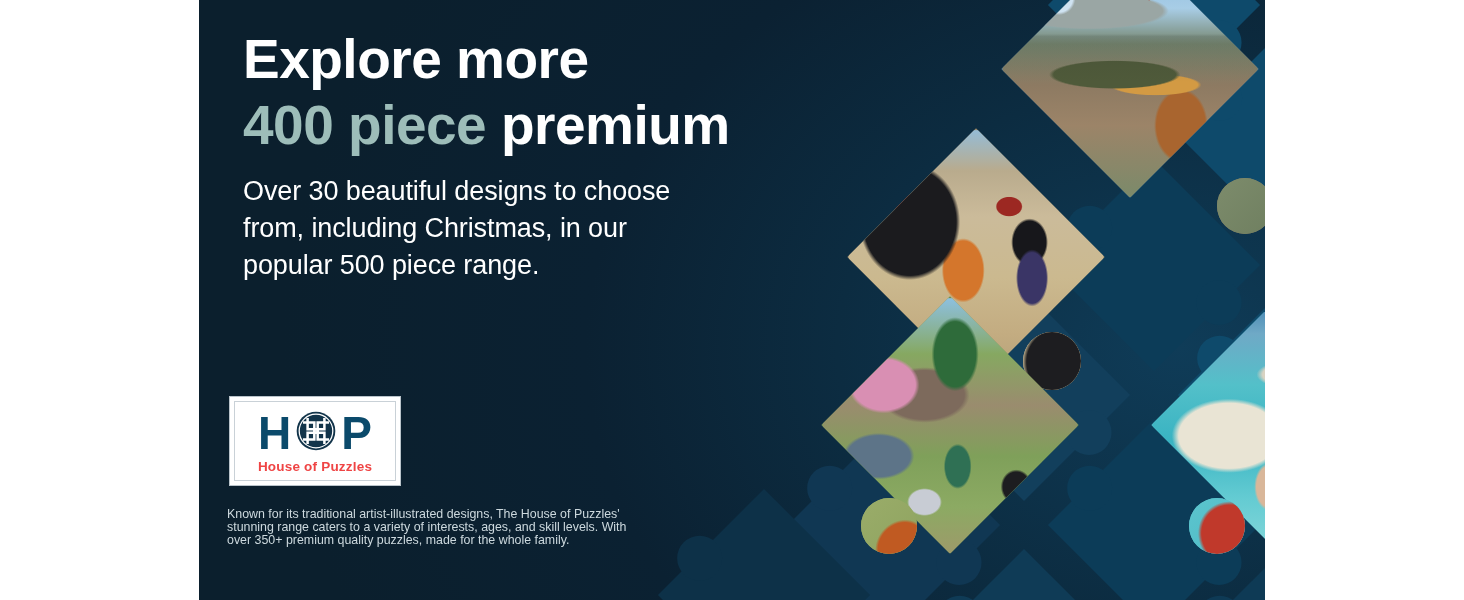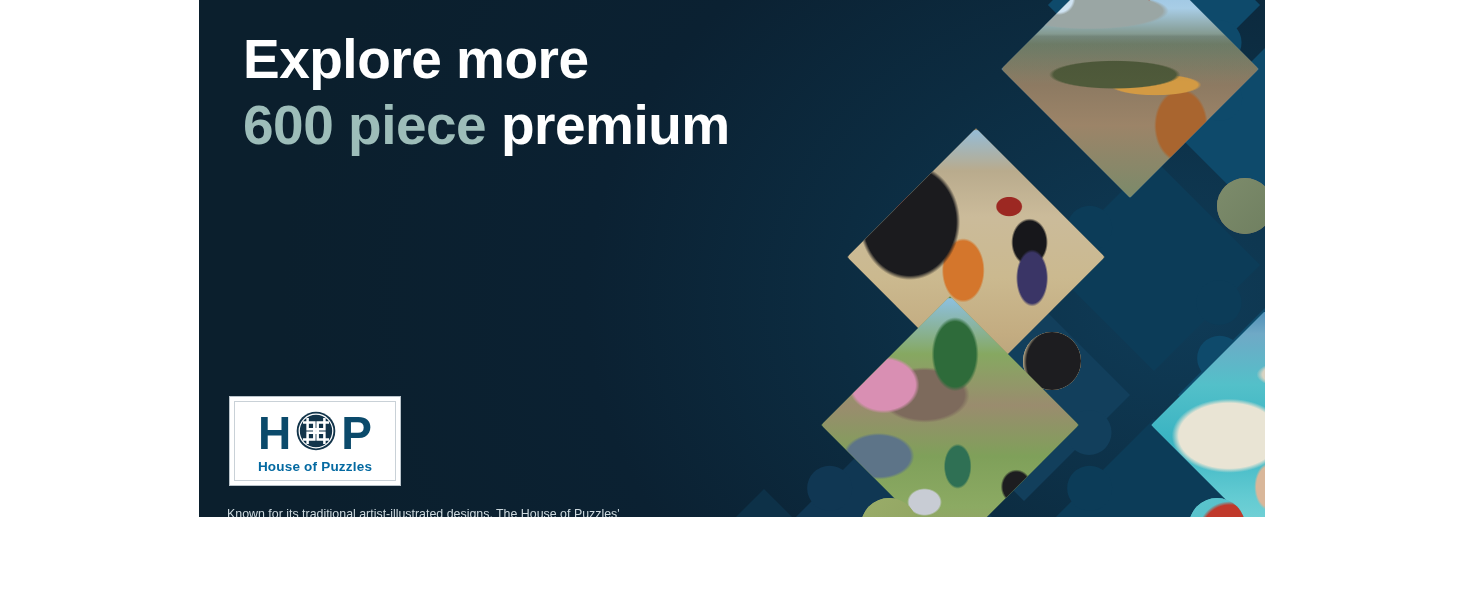--- a/index.html
+++ b/index.html
@@ -6,21 +6,21 @@
   * { margin:0; padding:0; box-sizing:border-box; }
   html,body{
     width:1464px; height:600px;
     background:#ffffff;
     font-family:"Liberation Sans", sans-serif;
     overflow:hidden;
   }
   #banner{
     position:absolute;
     left:199px; top:0;
-    width:1066px; height:517px;
+    width:1066px; height:600px;
     overflow:hidden;
     background:
       radial-gradient(ellipse 900px 700px at 92% 58%, #0f3c58 0%, #0c2c41 38%, #0b2132 66%, #0b1f2d 100%),
       linear-gradient(135deg,#0b1f2d 0%, #0c2538 55%, #0d2e45 100%);
   }
 
   
   .silo-layer{position:absolute;inset:0;}
   .pz{
     position:absolute;
@@ -92,21 +92,21 @@
     display:flex;flex-direction:column;
     align-items:center;justify-content:center;
     gap:1px;
   }
   .logo-row{display:flex;align-items:center;gap:4px;height:50px;}
   .logo-letter{
     font-size:46px;font-weight:700;line-height:46px;
     color:#0b4a6b;font-family:"Liberation Sans",sans-serif;
   }
   .logo-name{
-    font-size:13.5px;font-weight:700;color:#0369a1;
+    font-size:13.5px;font-weight:700;color:#ef4444;
     letter-spacing:0.2px;
   }
   p.footnote{
     position:absolute;left:28px;top:508px;width:400px;
     font-size:12.4px;line-height:13px;
     color:#cdd9de;font-weight:400;
   }
 </style>
 </head>
 <body>
@@ -195,23 +195,24 @@
       <div class="art" style="left:-26px;top:-28px;width:130px;height:130px;background-image:
         radial-gradient(ellipse 34% 36% at 52% 52%, #c0392b 0 66%, rgba(192,57,43,0) 74%),
         linear-gradient(to bottom,#5ec6cf 0%,#47b6c2 100%);"></div>
     </div>
   </div>
 
   <div class="content">
 
     <h1 class="headline">
       <span>Explore more</span><br>
-      <span class="accent">600 piece</span><span> premium</span>
+      <span class="accent">400 piece</span><span> premium</span>
     </h1>
 
+    <p class="sub">Over 30 beautiful designs to choose from, including Christmas, in our popular 500 piece range.</p>
 
     <div class="logo-wrap">
       <div class="logo-inner">
         <div class="logo-row">
           <span class="logo-letter">H</span>
           <span>
             <svg width="42" height="42" viewBox="0 0 100 100" aria-hidden="true">
               <circle cx="50" cy="50" r="46" fill="#12344a"></circle>
               <circle cx="50" cy="50" r="40" fill="none" stroke="#ffffff" stroke-width="3"></circle>
               <g fill="none" stroke="#ffffff" stroke-width="6" stroke-linecap="square">

